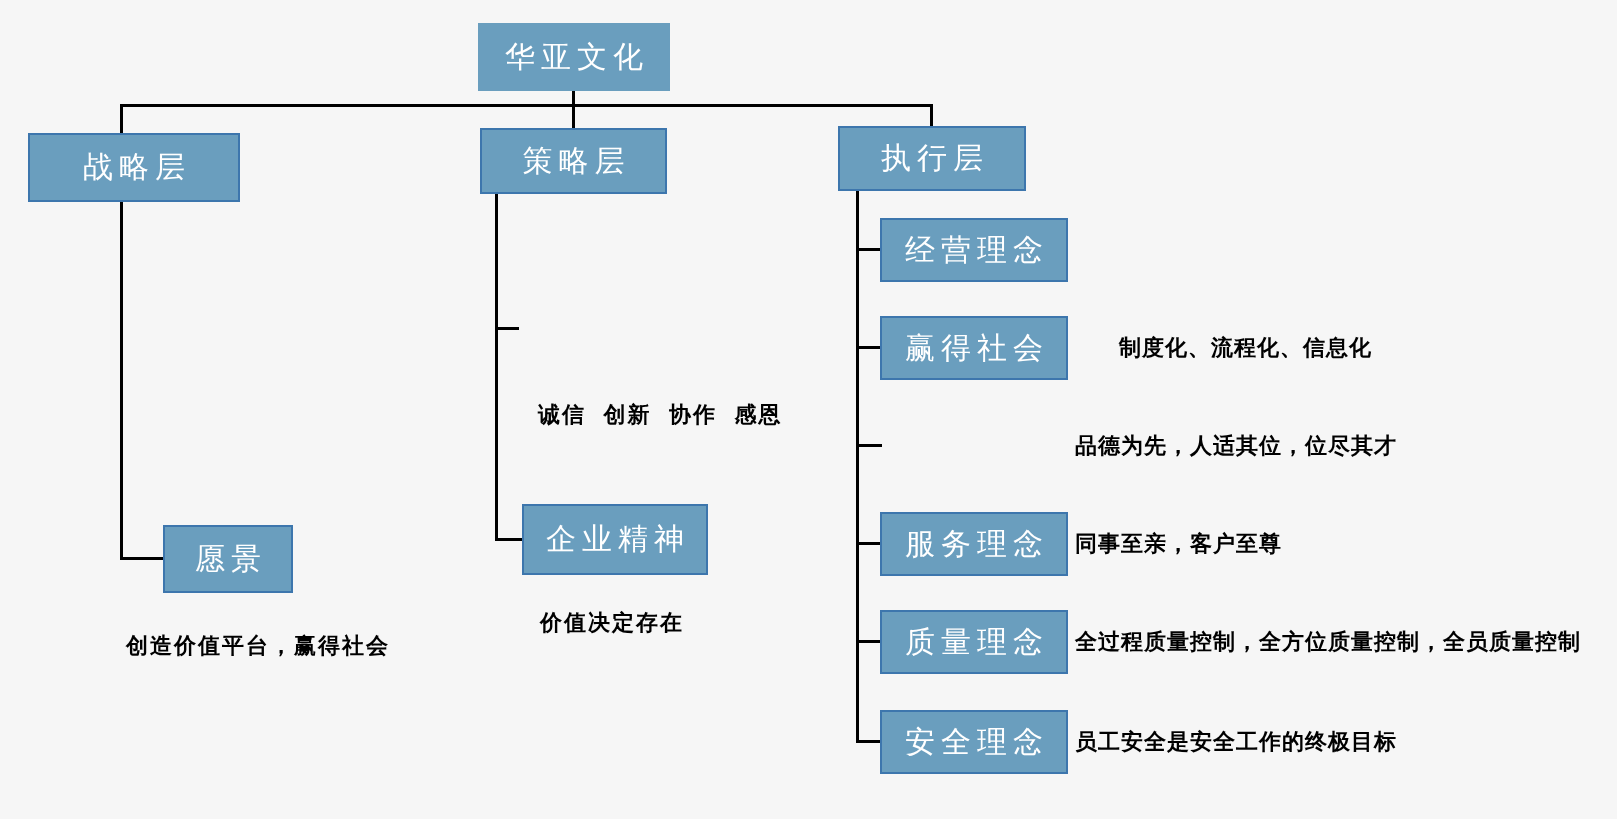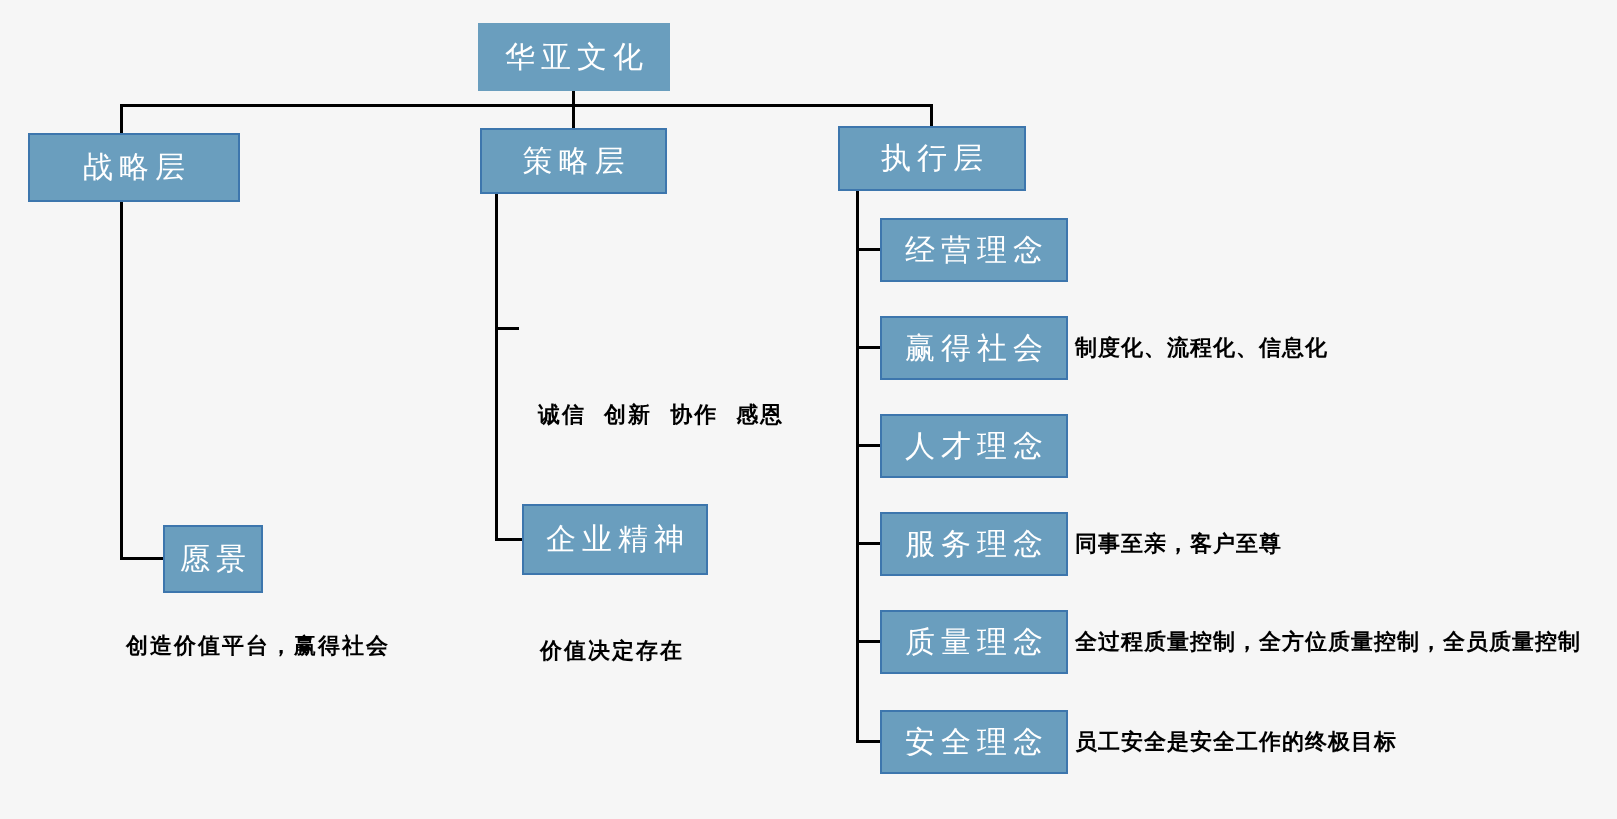--- a/index.html
+++ b/index.html
@@ -40,21 +40,21 @@
   }
   .node.root { border: none; }
   
   .caption {
     position: absolute;
     color: #000000;
     font-weight: bold;
     font-size: 22px;
     letter-spacing: 2px;
     white-space: nowrap;
-    font-family: Liberation Sans, sans-serif;
+    font-family: Liberation Serif, serif;
   }
   .caption.spaced { word-spacing: 10px; }
   .annotation {
     position: absolute;
     left: 1075px;
     height: 28px;
     line-height: 28px;
     color: #000000;
     font-weight: bold;
     font-size: 22px;
@@ -95,44 +95,42 @@
   <div class="node" style="left:28px; top:133px; width:212px; height:69px">
     <span>战略层</span>
   </div>
   <div class="node" style="left:480px; top:128px; width:187px; height:66px">
     <span>策略层</span>
   </div>
   <div class="node" style="left:838px; top:126px; width:188px; height:65px">
     <span>执行层</span>
   </div>
 
-  <div class="node" style="left:163px; top:525px; width:100px; height:68px">
+  <div class="node" style="left:163px; top:525px; width:130px; height:68px">
     <span>愿景</span>
   </div>
   <div class="caption" style="left:126px; top:631px;">创造价值平台，赢得社会</div>
 
   <div class="caption spaced" style="left:538px; top:400px;">诚信 创新 协作 感恩</div>
 
   <div class="node" style="left:522px; top:504px; width:186px; height:71px">
     <span>企业精神</span>
   </div>
-  <div class="caption" style="left:540px; top:636px;text-align:center;">价值决定存在</div>
+  <div class="caption" style="left:540px; top:608px;text-align:center;">价值决定存在</div>
 
   <div class="node" style="left:880px; top:218px; width:188px; height:64px">
     <span>经营理念</span>
   </div>
 
   <div class="node" style="left:880px; top:316px; width:188px; height:64px">
     <span>赢得社会</span>
   </div>
-  <div class="annotation" style="top:334px;">制度化、流程化、信息化</div>
+  <div class="annotation" style="top:334px;margin-left:44px;">制度化、流程化、信息化</div>
 
-  <div class="node" style="left:880px; top:414px; width:188px; height:64px">
-    <span>人才理念</span>
-  </div>
+  <div class="annotation" style="top:432px;">品德为先，人适其位，位尽其才</div>
 
   <div class="node" style="left:880px; top:512px; width:188px; height:64px">
     <span>服务理念</span>
   </div>
   <div class="annotation" style="top:530px;">同事至亲，客户至尊</div>
 
   <div class="node" style="left:880px; top:610px; width:188px; height:64px">
     <span>质量理念</span>
   </div>
   <div class="annotation" style="top:628px;">全过程质量控制，全方位质量控制，全员质量控制</div>

